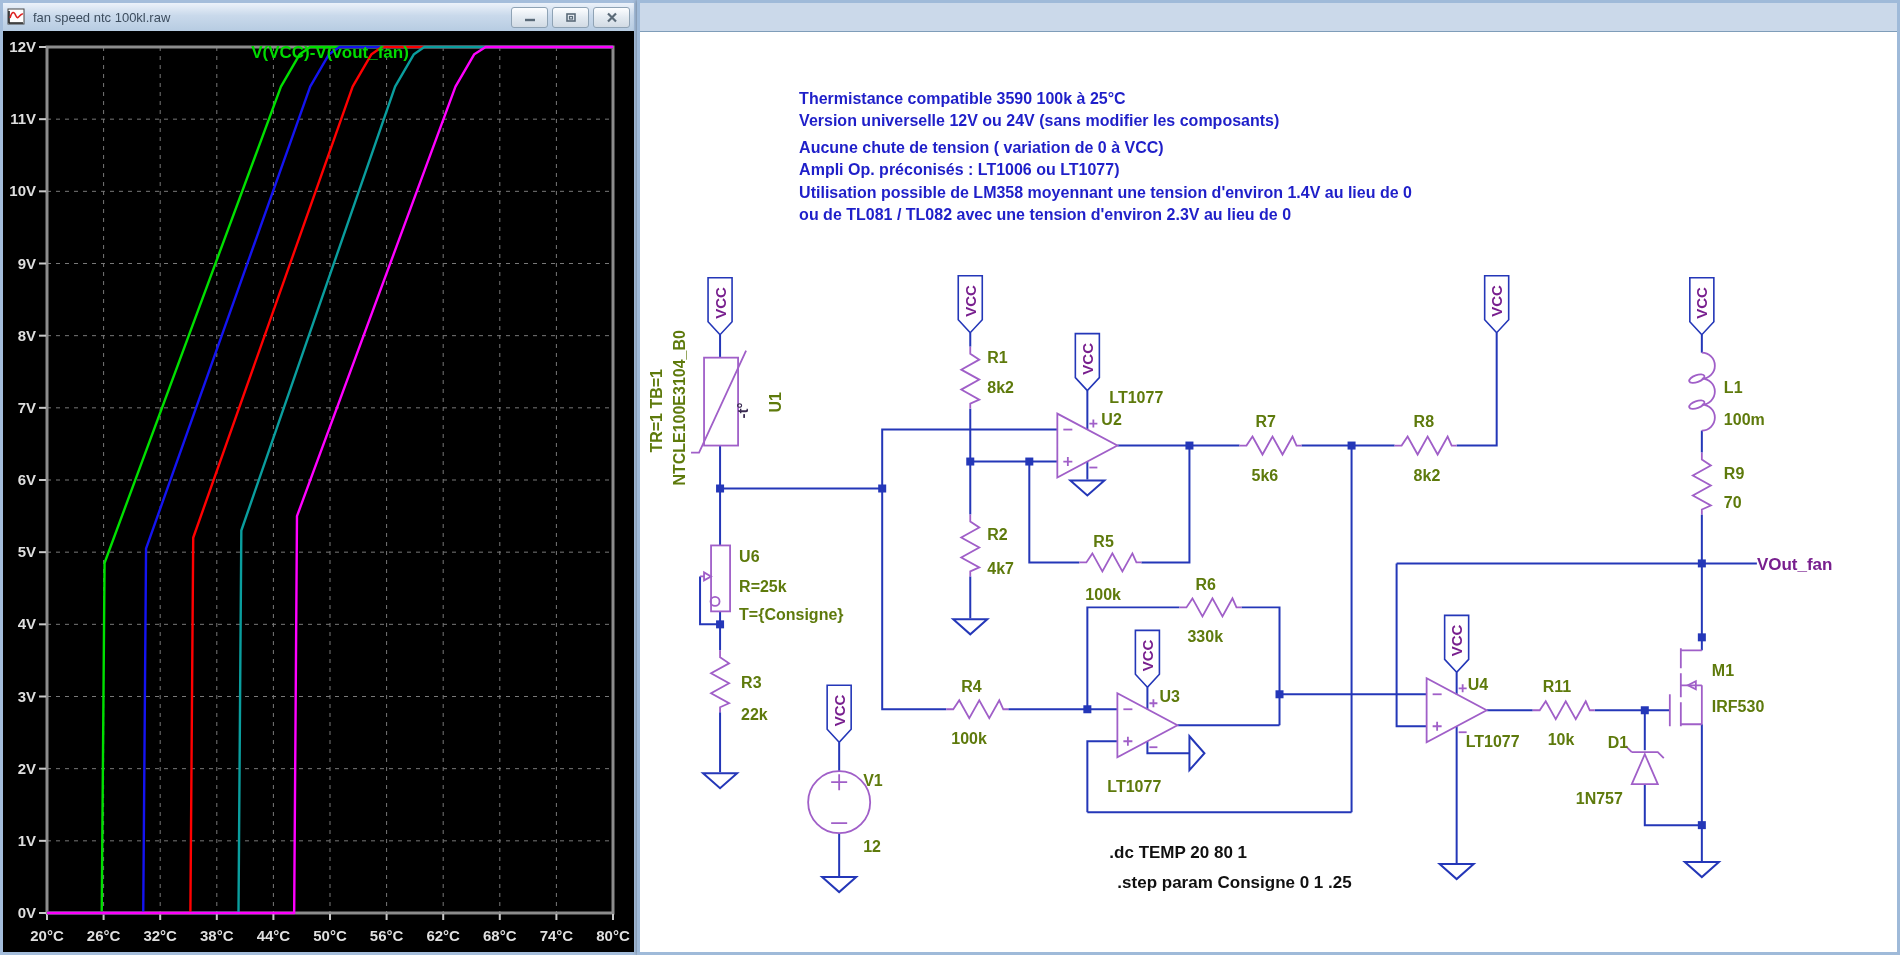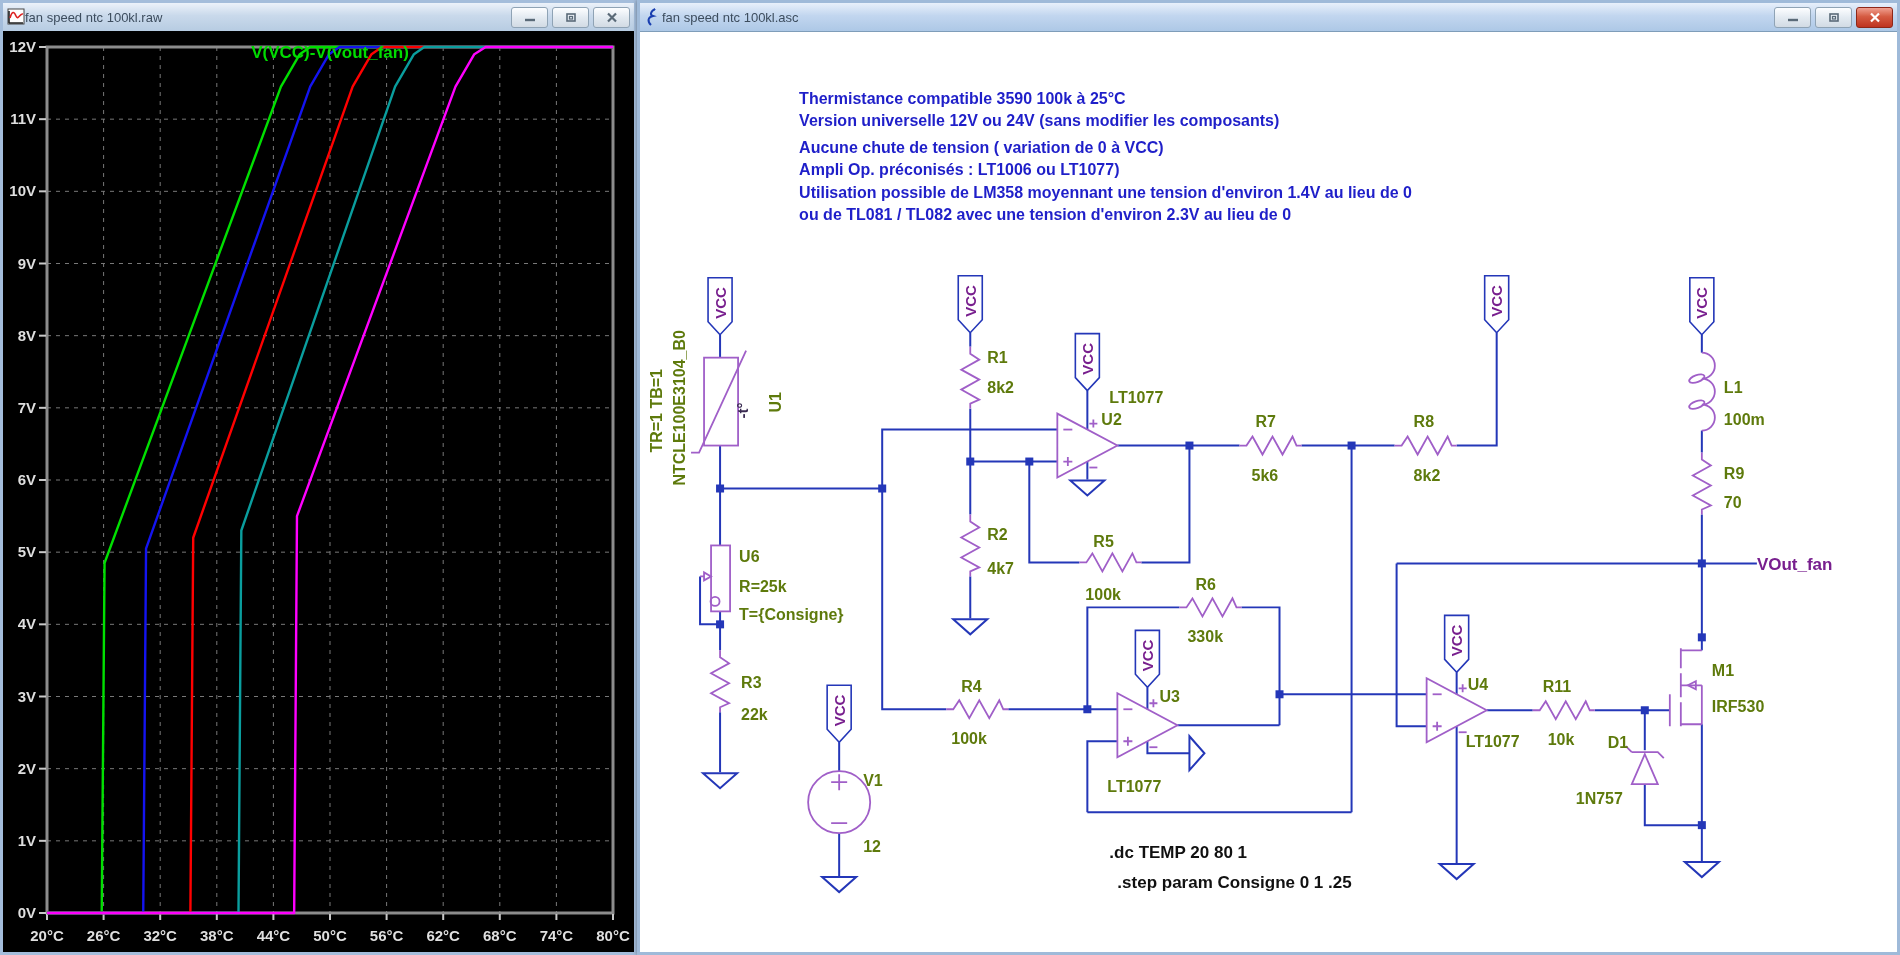--- a/index.html
+++ b/index.html
@@ -4,21 +4,21 @@
 <style>
   html,body{margin:0;padding:0;background:#44639C;font-family:"Liberation Sans",sans-serif;}
   .desktop{position:relative;width:1900px;height:955px;overflow:hidden;}
   .window{position:absolute;top:0;height:955px;border:3px solid #A4BDDB;box-sizing:border-box;
           background:#CBD9EA;box-shadow:0 0 4px rgba(0,0,0,.4);}
   .win-left{left:0;width:637px;}
   .win-right{left:637px;width:1263px;border-color:#9FBAD9;}
   .titlebar{height:28px;display:flex;align-items:center;padding:0 4px;
             background:linear-gradient(#ECF2FA,#C9D9EB 45%,#B7CCE2);}
   .win-right .titlebar{background:linear-gradient(#E8F0FB,#C2D6EF 45%,#ADC8E6);}
-  .ttext{font-size:13px;color:#3D4D5E;margin-left:0;flex:1;white-space:nowrap;overflow:hidden;}
+  .ttext{font-size:13px;color:#3D4D5E;margin-left:8px;flex:1;white-space:nowrap;overflow:hidden;}
   .winbtns{display:flex;gap:4px;}
   .wbtn{width:35px;height:19px;border:1px solid #8FA3B5;border-radius:3px;
         background:linear-gradient(#FDFEFF,#E3EAF1 50%,#D2DBE4);display:flex;align-items:center;justify-content:center;}
   .wbtn svg{display:block;}
   .wbtn.close-active{background:linear-gradient(#F0A090,#D55B42 45%,#BE3320);border-color:#8E2718;}
   .client{position:absolute;left:0;top:28px;right:0;bottom:0;}
   .plot-client{background:#000;}
   .schem-client{background:#FFFFFF;border-top:1px solid #7F9DB9;}
   .client svg{position:absolute;left:0;top:0;width:100%;height:100%;}
 
@@ -142,45 +142,20 @@
           <polyline points="47,913 143.22,913 146.05,548.5583333333334 310.19,86.69166666666672 329.0566666666666,54.2166666666667 339.43333333333334,47 613,47" fill="none" stroke="#1414F0" stroke-width="2.4" stroke-linejoin="round"></polyline>
           <polyline points="47,913 190.38666666666668,913 193.21666666666667,537.7333333333333 352.64,86.69166666666672 371.5066666666666,54.2166666666667 381.8833333333333,47 613,47" fill="none" stroke="#FF0000" stroke-width="2.4" stroke-linejoin="round"></polyline>
           <polyline points="47,913 238.49666666666664,913 241.32666666666668,530.5166666666667 395.09,86.69166666666672 413.95666666666665,54.2166666666667 424.3333333333333,47 613,47" fill="none" stroke="#0A9E9E" stroke-width="2.4" stroke-linejoin="round"></polyline>
           <polyline points="47,913 294.1533333333333,913 296.98333333333335,516.0833333333333 455.4633333333333,86.69166666666672 474.33,54.2166666666667 485.65,47 613,47" fill="none" stroke="#FF00FF" stroke-width="2.4" stroke-linejoin="round"></polyline>
           <text x="330" y="58" fill="#00DC00" text-anchor="middle" style="font:bold 17px &quot;Liberation Sans&quot;,sans-serif">V(VCC)-V(vout_fan)</text>
         </svg>
     </div>
   </div>
 
   <div class="window win-right">
-    <div class="titlebar">
-      <svg width="18" height="18">
-        <path d="M11,1 C6,4 6,7 9,8 C4,9 3,13 7,17" stroke="#1A3FB0" stroke-width="2" fill="none"></path>
-        <path d="M11,1 L8,3" stroke="#1A3FB0" stroke-width="2" fill="none"></path>
-      </svg>
-      <span class="ttext">fan speed ntc 100kl.asc</span>
-      <div class="winbtns">
-        <div class="wbtn">
-          <svg width="14" height="10">
-              <path d="M2,8 H12" stroke="#5A6A78" stroke-width="2.4"></path>
-            </svg>
-        </div>
-        <div class="wbtn">
-          <svg width="12" height="11">
-              <rect x="2" y="2" width="8" height="7" fill="none" stroke="#5A6A78" stroke-width="1.6"></rect>
-              <rect x="4.5" y="4.5" width="3" height="2.5" fill="none" stroke="#5A6A78" stroke-width="1.2"></rect>
-            </svg>
-        </div>
-        <div class="wbtn close-active">
-          <svg width="12" height="11">
-              <path d="M2,1.5 L10,9.5 M10,1.5 L2,9.5" stroke="#FFFFFF" stroke-width="2.2"></path>
-            </svg>
-        </div>
-      </div>
-    </div>
 
     <div class="client schem-client">
       <svg viewBox="641 31 1256 921" preserveAspectRatio="none">
         <defs>
           <path id="rz" d="M0,0 L0,7 L9,13 L-9,23 L9,33 L-9,43 L9,53 L0,57 L0,62"></path>
           <g id="gnd">
               <path d="M-17,0 L17,0 L0,15 Z" fill="none"></path>
             </g>
           <g id="oa">
             <path d="M0,0 L0,64 L60,32 Z"></path>

